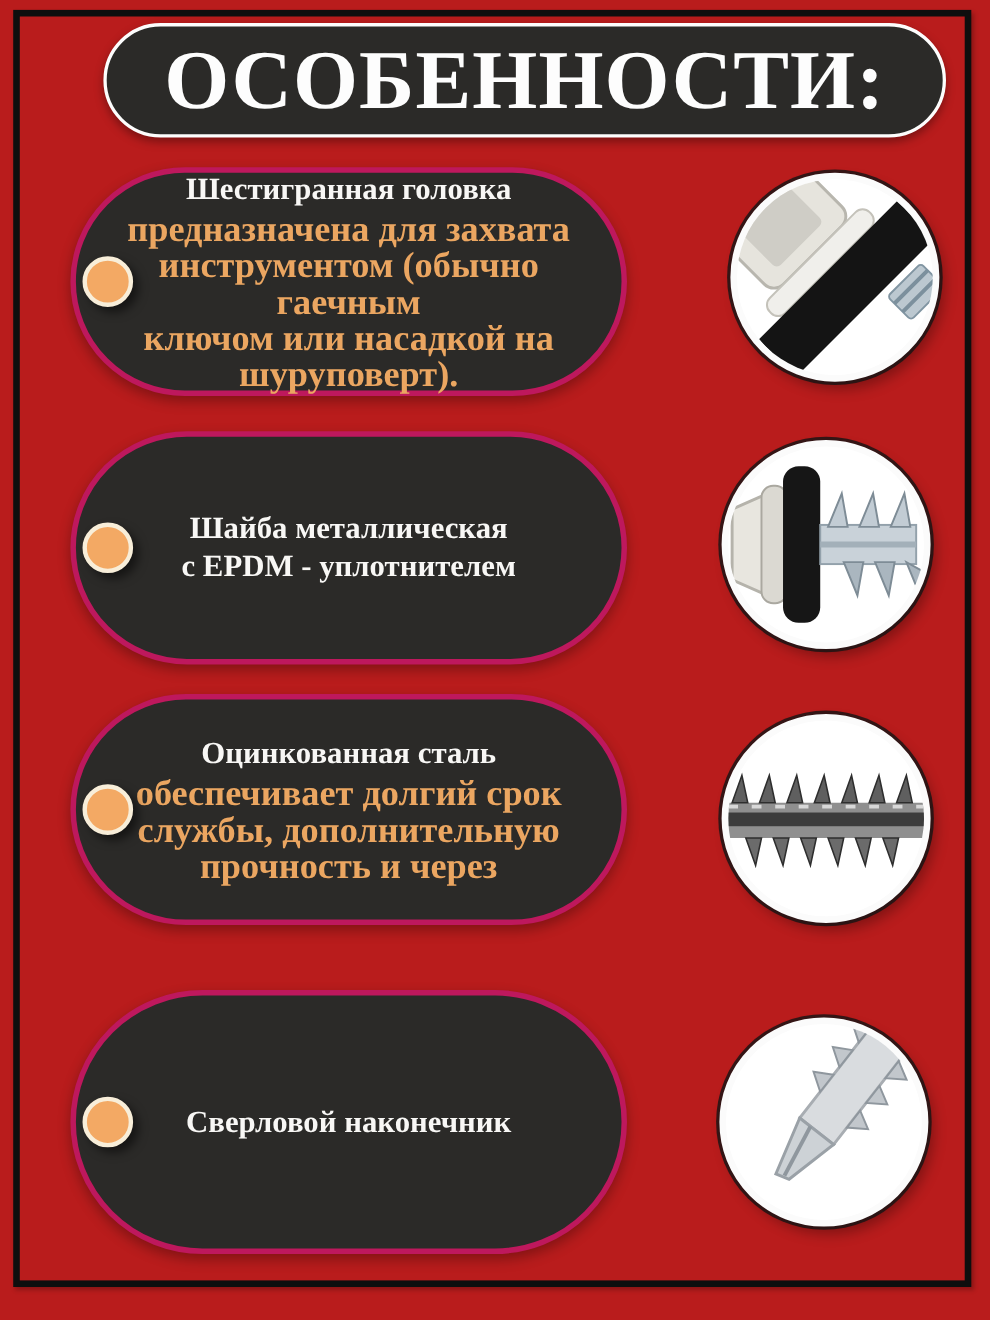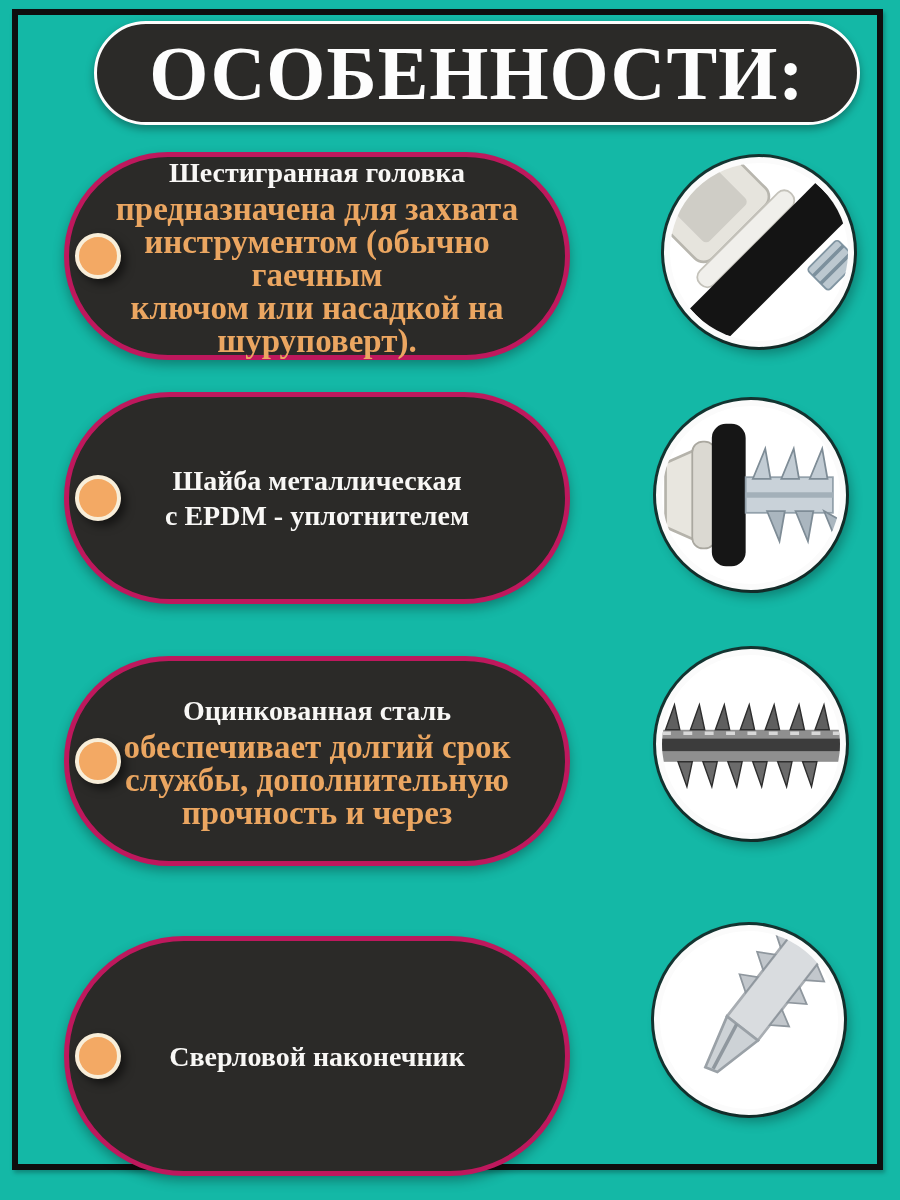--- a/index.html
+++ b/index.html
@@ -1,20 +1,20 @@
 <!DOCTYPE html>
 <html><head>
 <meta charset="utf-8">
 <style>
   * { box-sizing: border-box; margin: 0; padding: 0; }
   html,body { background:#f4f4f5; }
   .canvas {
     position: relative;
     width: 900px; height: 1200px;
-    background: #14b8a6;
+    background: #b91c1c;
     font-family: "Liberation Serif", "DejaVu Serif", serif;
     overflow: hidden;
   }
   .frame {
     position: absolute;
     left: 12px; top: 9px;
     width: 871px; height: 1161px;
     border: 6px solid #0e0e0e;
     box-shadow: 2px 3px 4px rgba(0,0,0,0.25);
   }
@@ -38,22 +38,22 @@
   .pill {
     position: absolute;
     left: 64px; width: 506px;
     background: #2b2a28;
     border: 5px solid #be185d;
     box-shadow: 0 5px 12px rgba(0,0,0,0.3);
     display: flex; align-items: center; justify-content: center;
   }
   .p1 { top: 152px; height: 208px; border-radius: 104px; }
   .p2 { top: 392px; height: 212px; border-radius: 106px; }
-  .p3 { top: 656px; height: 210px; border-radius: 105px; }
-  .p4 { top: 936px; height: 240px; border-radius: 120px; }
+  .p3 { top: 631px; height: 210px; border-radius: 105px; }
+  .p4 { top: 900px; height: 240px; border-radius: 120px; }
   .pill .text { text-align: center; padding: 0 28px; width: 100%; }
   .feature-heading {
     white-space: pre-line;
     font-weight: bold;
     font-size: 28px; line-height: 35px;
     color: #f8f7f5;
   }
   .feature-body {
     white-space: pre-line;
     font-weight: bold;

